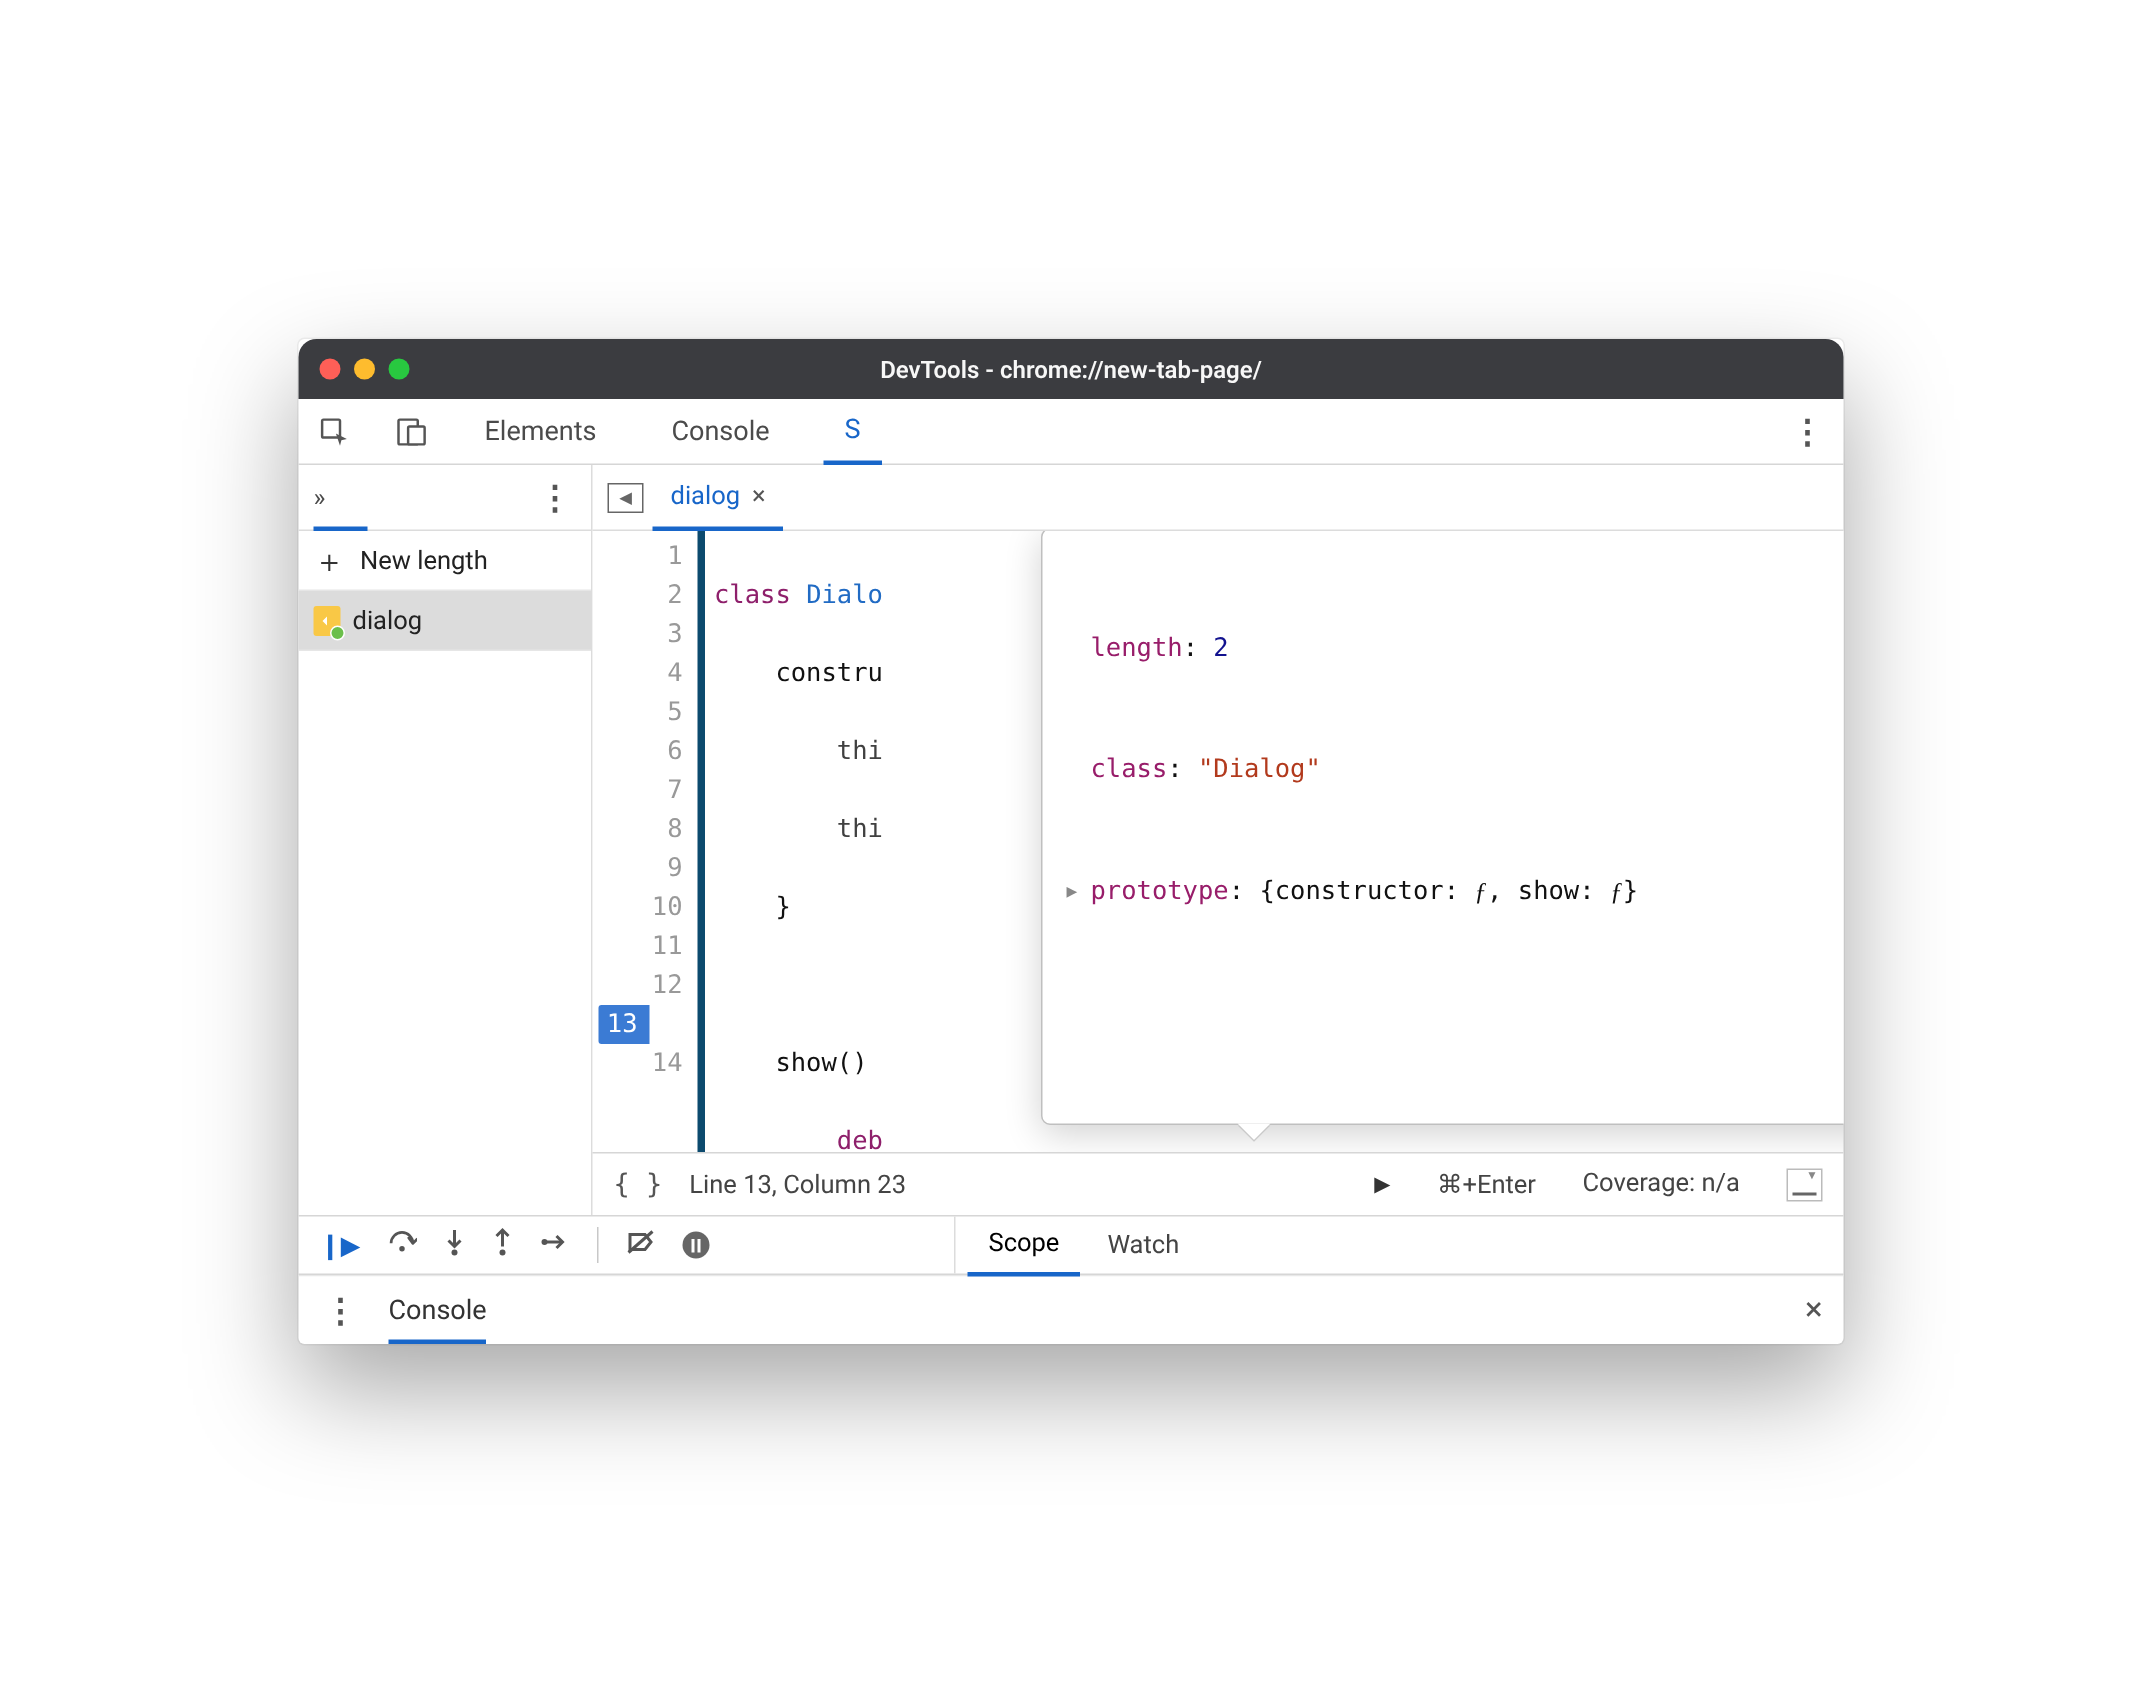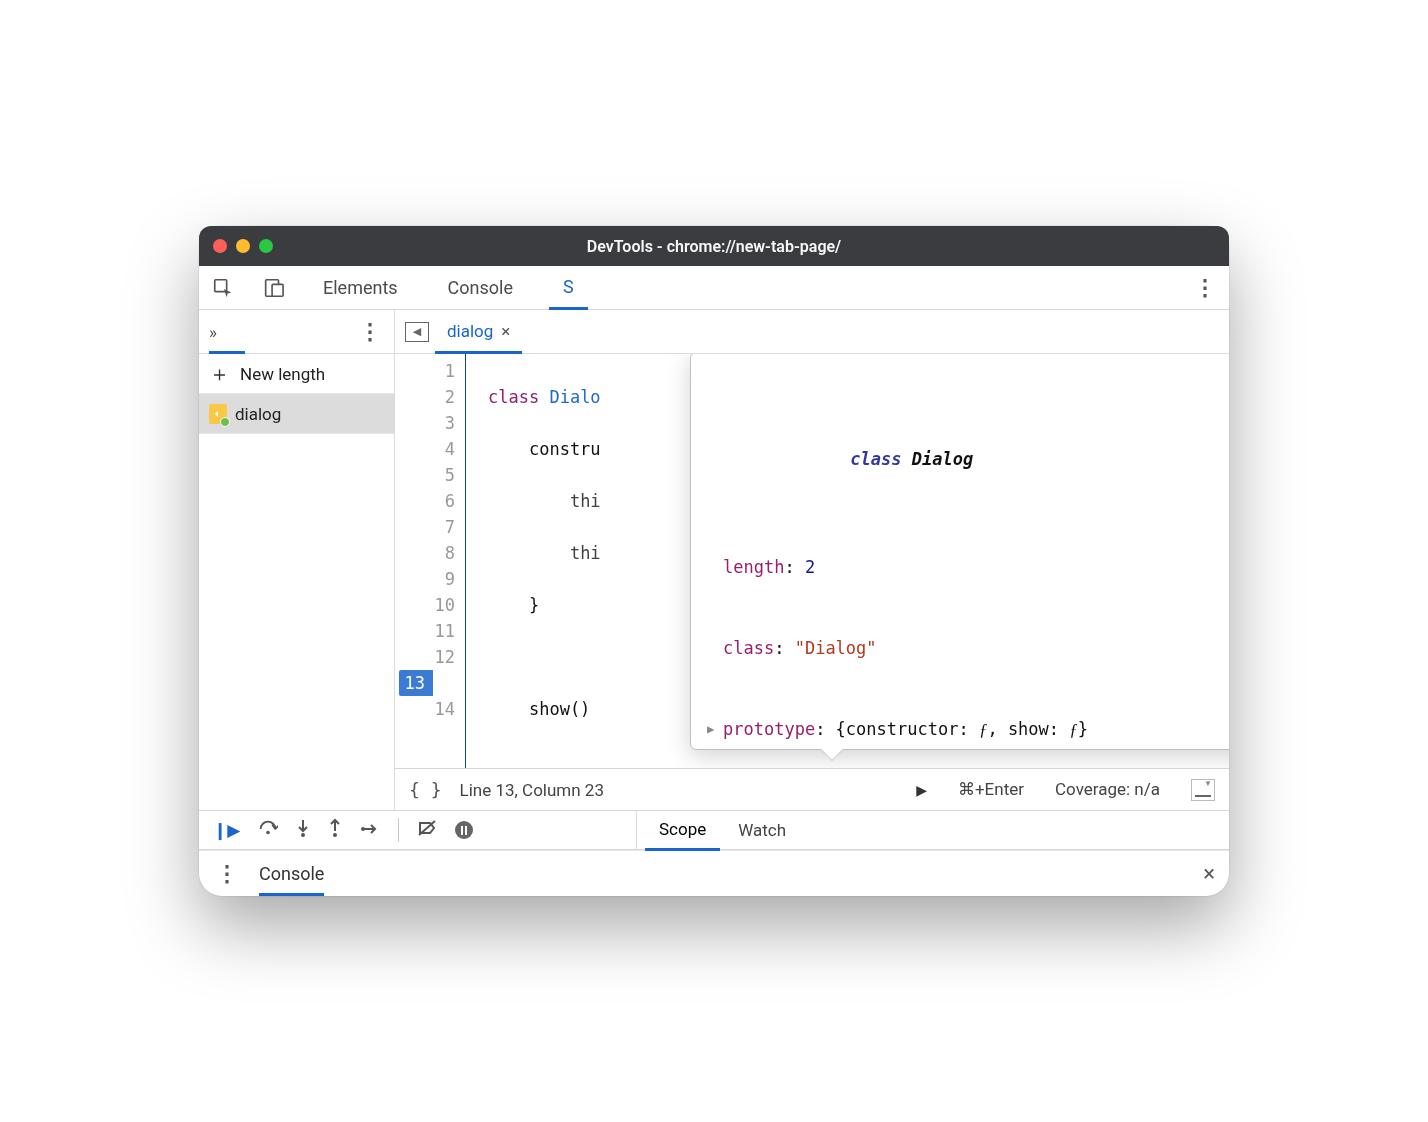--- a/index.html
+++ b/index.html
@@ -5,21 +5,21 @@
   * { box-sizing: border-box; margin:0; padding:0; }
   body {
     font-family: -apple-system, BlinkMacSystemFont, "Segoe UI", Roboto, sans-serif;
     background: #fff;
     display:flex; align-items:center; justify-content:center;
     min-height:100vh;
     padding:40px;
   }
   .window {
     width: 1030px;
-    border-radius: 23px;
+    border-radius: 4px;
     overflow: visible;
     box-shadow: 0 30px 70px rgba(0,0,0,0.35), 0 0 0 1px rgba(0,0,0,0.05);
     background:#fff;
     position:relative;
   }
   .titlebar {
     background:#3b3c40;
     height:40px;
     display:flex; align-items:center;
     padding:0 14px;
@@ -111,22 +111,22 @@
     font-size:17px; line-height:26px; overflow:hidden; position:relative;
   }
   .gutter {
     width:70px; text-align:right; color:#999;
     padding:4px 10px 0 0; user-select:none; background:#fff;
   }
   .gutter .ln { height:26px; }
   .gutter .ln.hl { background:#3b7bd4; color:#fff; padding-right:8px; margin-right:-6px;
                    border-radius:2px 0 0 2px; width:34px; margin-left:4px;}
   .code {
-    flex:1; padding:4px 0 0 16px; white-space:pre; color:#111; position:relative;
-    border-left:1px solid #0c4a6e;
+    flex:1; padding:4px 0 0 0; white-space:pre; color:#111; position:relative;
+    border-left:5px solid #0c4a6e;
     overflow:hidden;
   }
   .code .row { height:26px; padding-left:6px;}
   .kw-class { color:#8e1f6b; }
   .kw-def { color:#8e1f6b; }
   .kw-this { color:#404040; }
   .classname { color:#216bc4; }
   .editor-status {
     height:42px; border-top:1px solid #d6d6d6;
     display:flex; align-items:center; padding:0 14px; gap:18px;
@@ -281,32 +281,30 @@
           <div class="ln">14</div>
         </div>
         <div class="code">
 <div class="row"><span class="kw-class">class </span><span class="classname">Dialo</span></div>
 <div class="row">    constru</div>
 <div class="row"><span>        </span><span class="kw-this">thi</span></div>
 <div class="row"><span>        </span><span class="kw-this">thi</span></div>
 <div class="row">    }</div>
 <div class="row"></div>
 <div class="row">    show() </div>
+<div class="row"><span>        </span><span class="kw-def">deb</span></div>
 
 
 
 
 
 
 
           
           <div class="popover">
-            <div class="popover-head">
-              <span class="kw">class</span> <span class="cn">Dialog</span>
-            </div>
             <div class="pop-row indent1"><span class="tri empty">▶</span><span class="key">length</span>: <span class="val-num">2</span></div>
             <div class="pop-row indent1"><span class="tri empty">▶</span><span class="key">class</span>: <span class="val-str">"Dialog"</span></div>
             <div class="pop-row"><span class="tri">▶</span><span class="key">prototype</span>: <span>{constructor: </span><span class="fn">ƒ</span><span>, show: </span><span class="fn">ƒ</span><span>}</span></div>
             
             
             
             
             
           </div>
 

